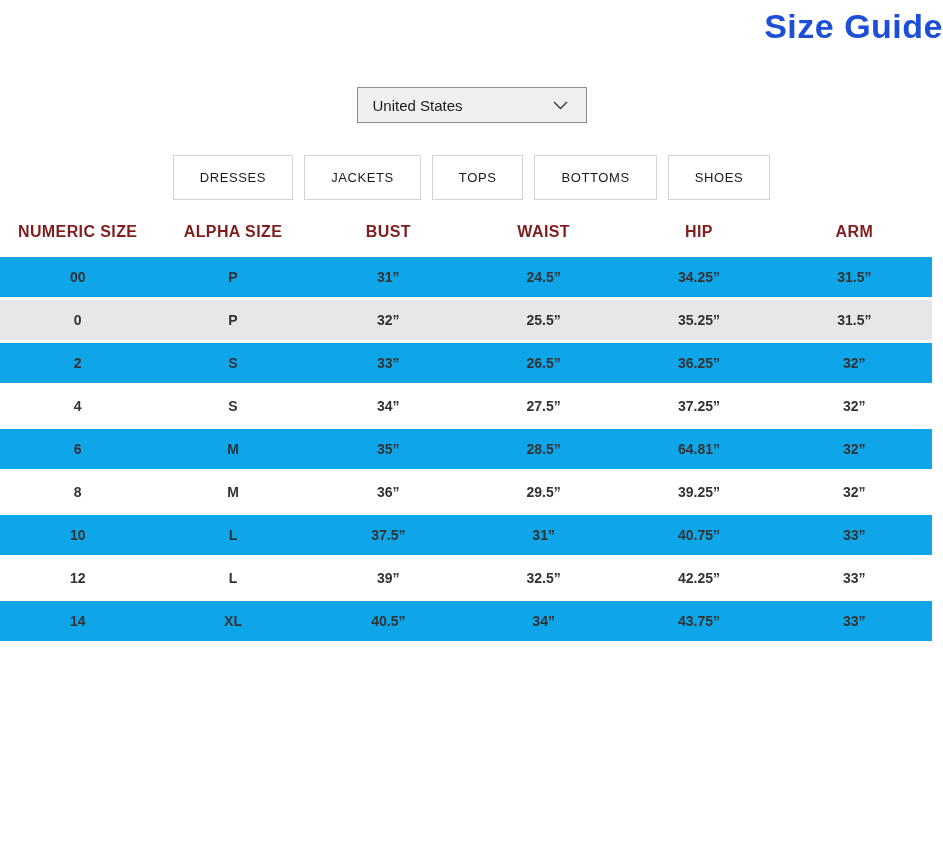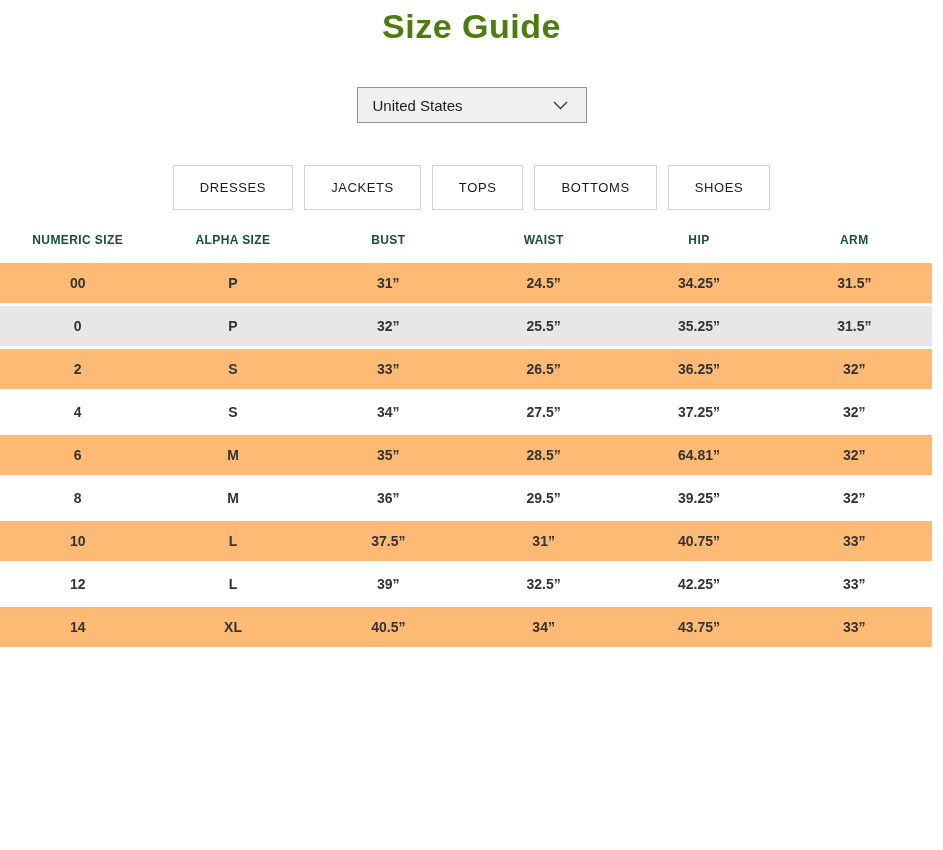--- a/index.html
+++ b/index.html
@@ -9,25 +9,25 @@
     height: 850px;
     background: #ffffff;
     font-family: "Liberation Sans", sans-serif;
     overflow: hidden;
   }
   .page { width: 943px; position: relative; }
 
   .title {
     margin: 0;
     padding-top: 7px;
-    text-align: center;
+    text-align: right;
     font-size: 34px;
     font-weight: 600;
     letter-spacing: 0.5px;
-    color: #4d7c0f;
+    color: #1d4ed8;
   }
 
   .select-row {
     margin-top: 41px;
     display: flex;
     justify-content: center;
   }
   .select {
     width: 230px;
     height: 36px;
@@ -37,21 +37,21 @@
     align-items: center;
     justify-content: space-between;
     padding: 0 18px 0 15px;
     font-size: 15px;
     color: #1b1b1b;
     cursor: pointer;
   }
   .chevron svg { display: block; }
 
   .categories {
-    margin-top: 42px;
+    margin-top: 32px;
     display: flex;
     justify-content: center;
     gap: 11px;
   }
   .cat-btn {
     font-family: "Liberation Sans", sans-serif;
     background: #ffffff;
     border: 1px solid #d3d3d3;
     color: #1a1a1a;
     font-size: 13px;
@@ -91,38 +91,38 @@
   }
 
   table.size-table {
     width: 932px;
     margin-top: 17px;
     border-collapse: separate;
     border-spacing: 0;
     table-layout: fixed;
   }
   .size-table th {
-    font-size: 12px;
+    font-size: 16px;
     font-weight: bold;
     letter-spacing: 0.4px;
-    color: #14532d;
+    color: #7f1d1d;
     text-align: center;
     padding: 6px 0 16px 0;
   }
   .size-table td {
     height: 43px;
     text-align: center;
     vertical-align: middle;
     font-size: 14px;
     font-weight: bold;
     color: #333333;
     border-bottom: 3px solid #ffffff;
     background: #ffffff;
   }
-  .size-table tr.stripe td { background: #fdba74; }
+  .size-table tr.stripe td { background: #0ea5e9; }
   .size-table tr.highlight td { background: #e7e7e7; }
 </style>
 </head>
 <body>
 
 <div class="page">
 
   <h1 class="title">Size Guide</h1>
 
   <div class="select-row">

